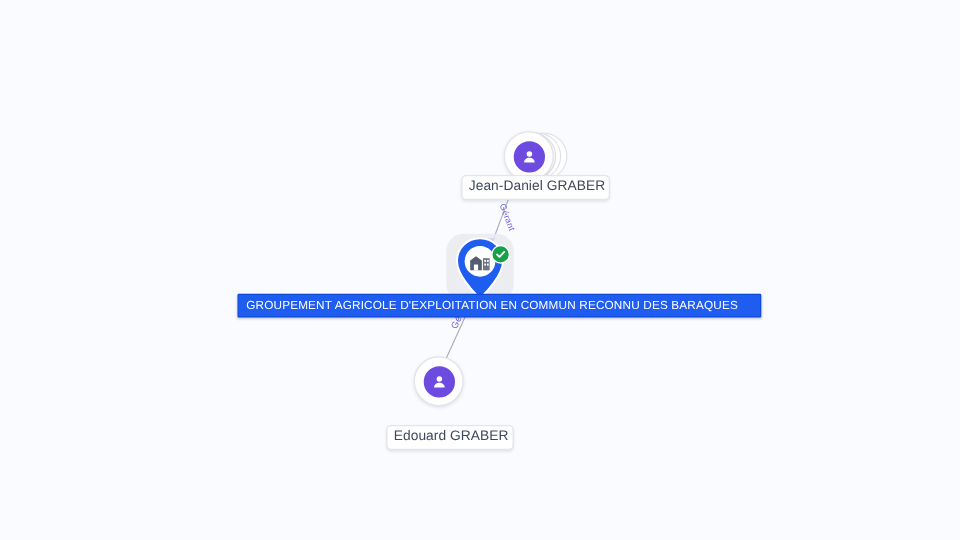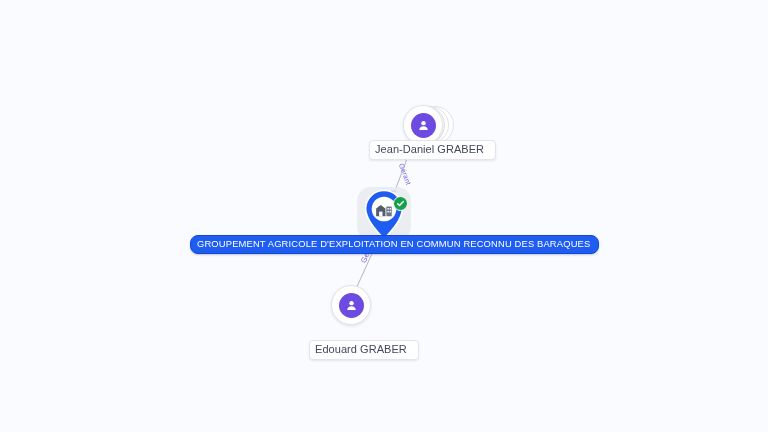--- a/index.html
+++ b/index.html
@@ -124,34 +124,34 @@
 
   
   .node-label {
     position: absolute;
     background: #ffffff;
     border: 1px solid #e4e5ea;
     border-radius: 4px;
     color: #40485c;
     font-size: 11px;
     line-height: 13px;
-    padding: 2px 11px 3px 5px;
+    padding: 2px 3px 3px 5px;
     white-space: nowrap;
     box-shadow: 0 1px 2px rgba(35,45,80,.10);
     letter-spacing: .05px;
   }
   .label-company {
     position: absolute;
     background: #1f5cf0;
     border: 1px solid #1048d8;
-    border-radius: 8px;
+    border-radius: 1px;
     color: #ffffff;
     font-size: 9.4px;
     line-height: 12px;
-    padding: 2px 8px 3px 6px;
+    padding: 2px 18px 3px 6px;
     white-space: nowrap;
     letter-spacing: .15px;
     box-shadow: 0 1px 2px rgba(20,50,140,.25);
   }
   .edge-label {
     position: absolute;
     color: #6d5fe0;
     font-size: 7px;
     letter-spacing: .2px;
     white-space: nowrap;

